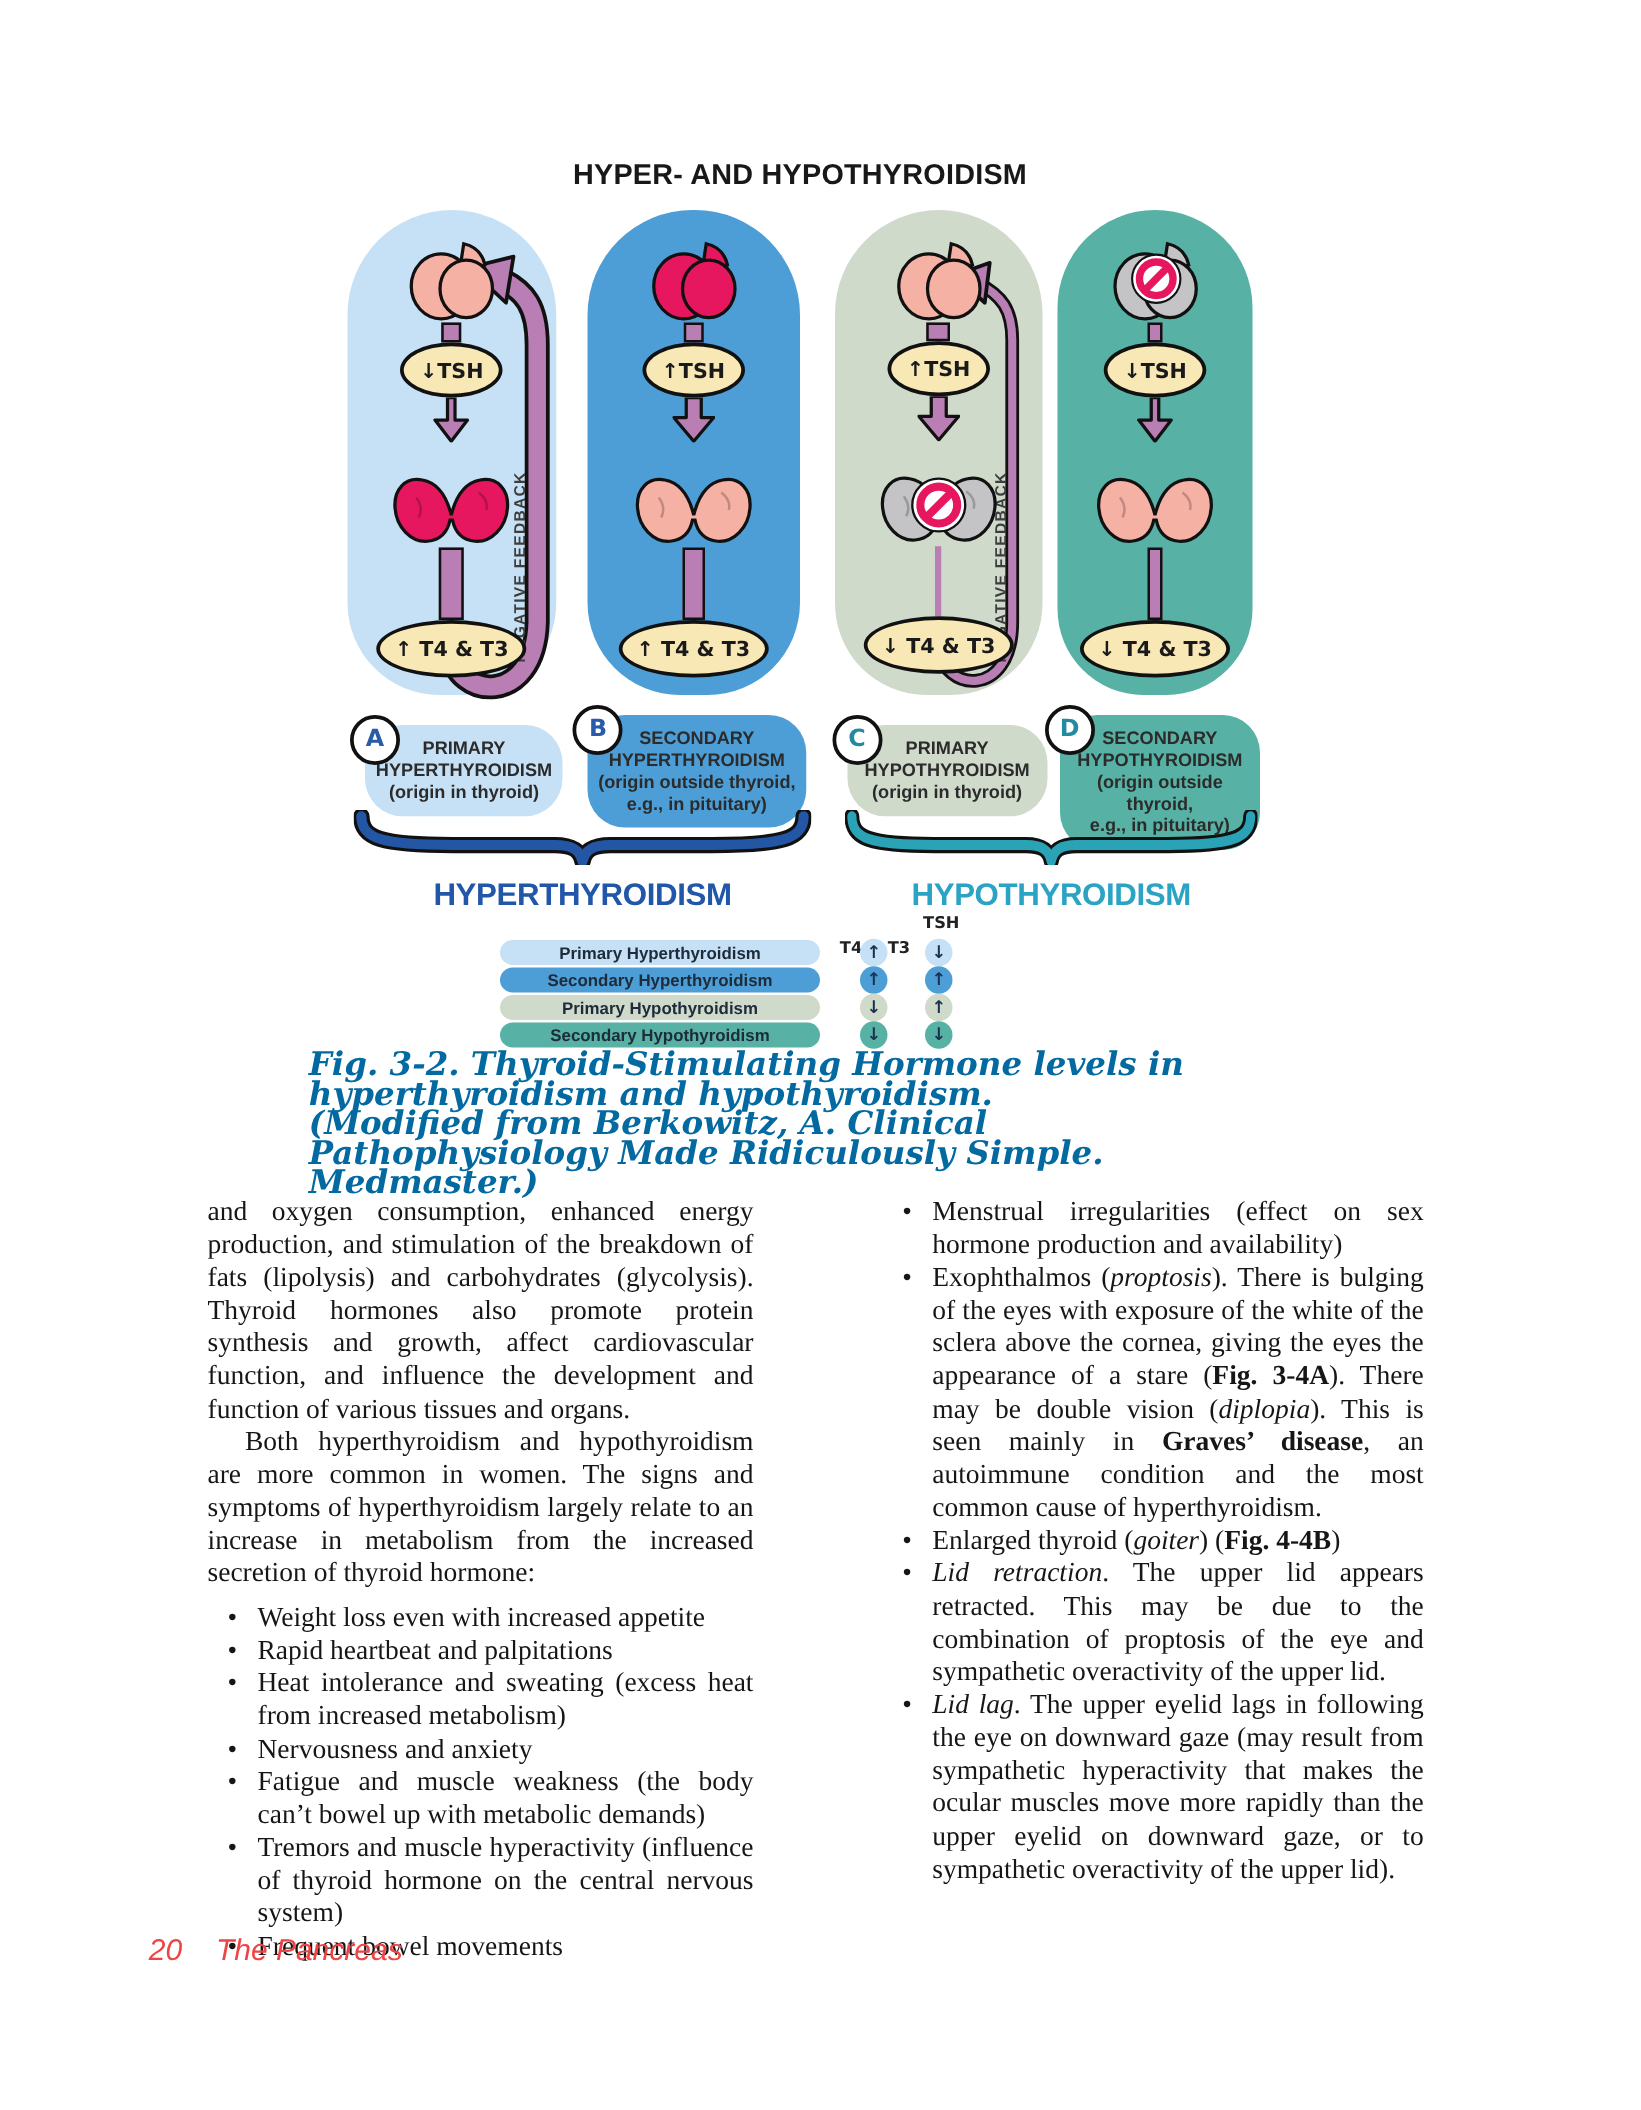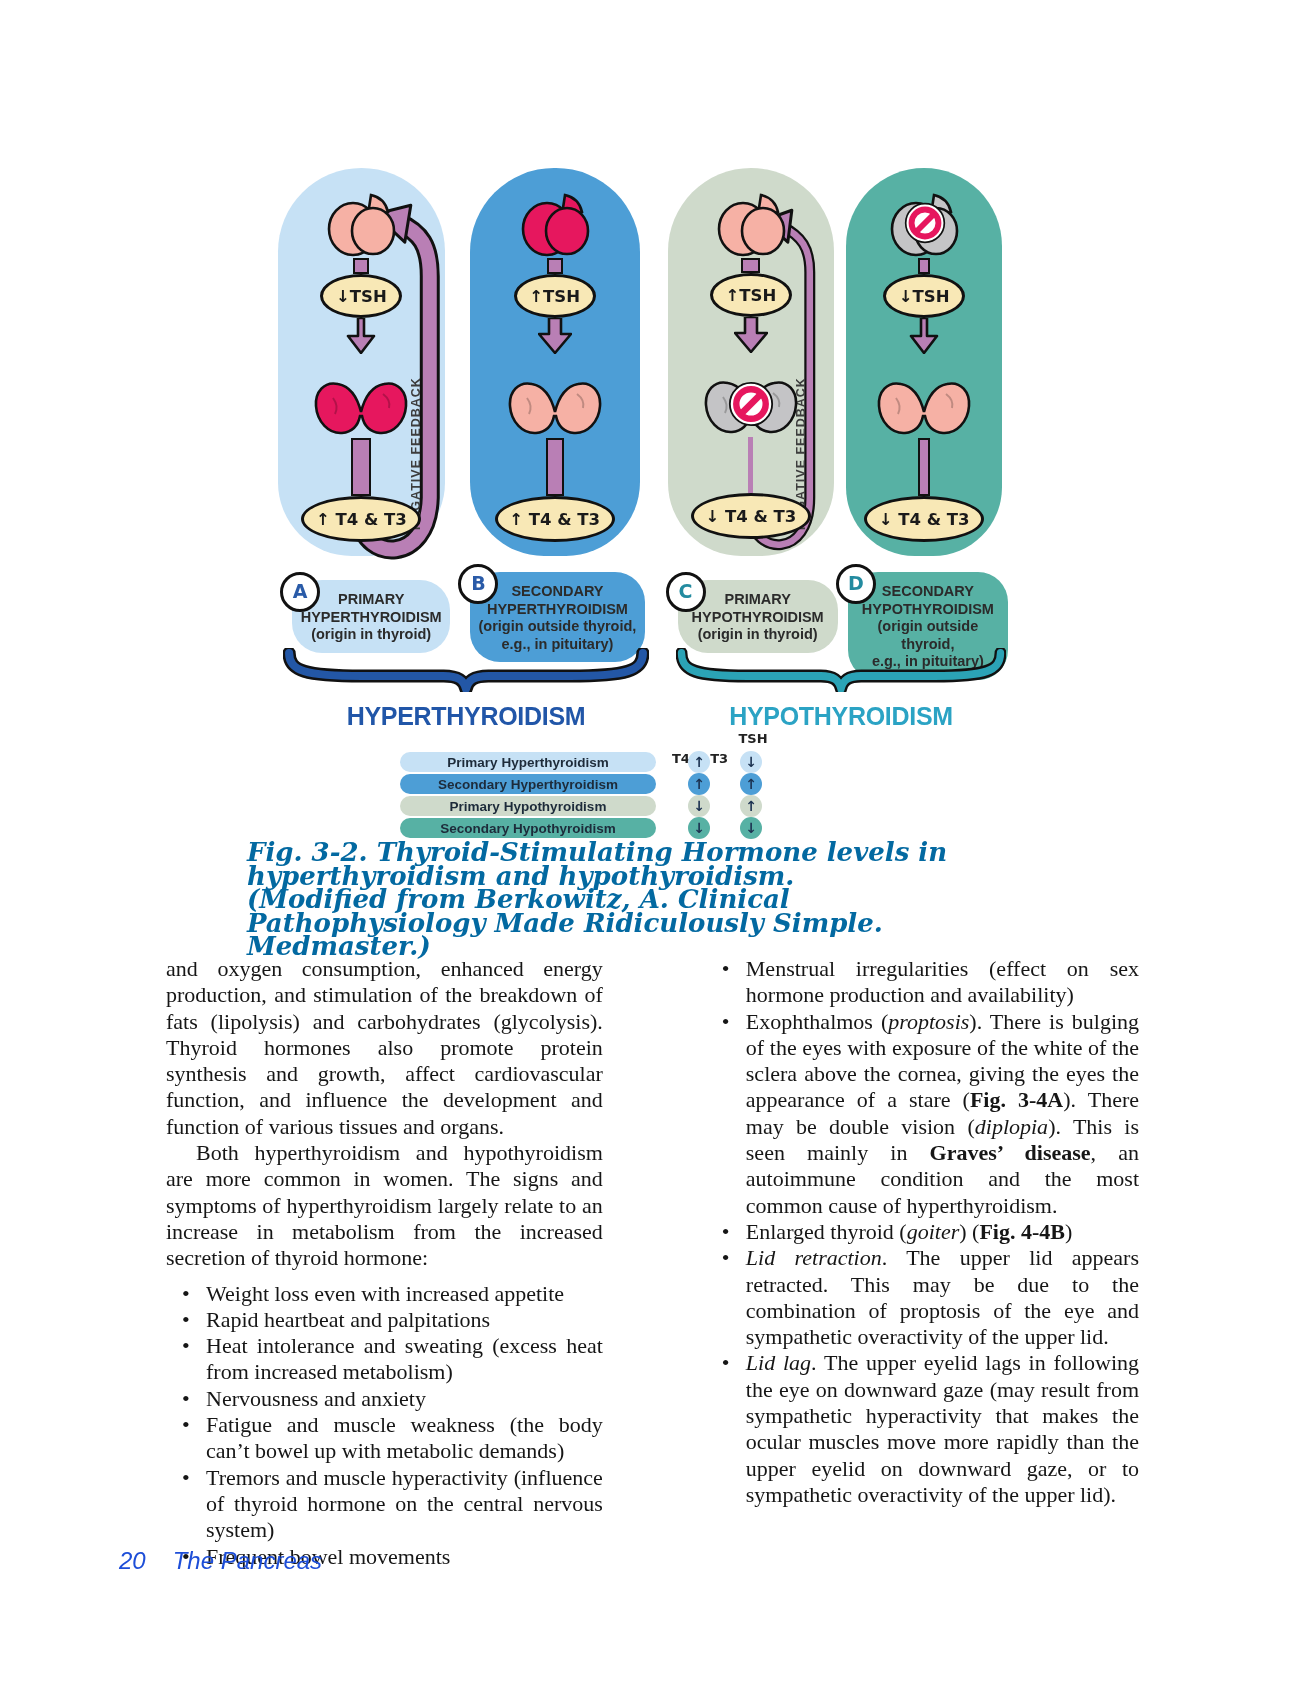--- a/index.html
+++ b/index.html
@@ -94,27 +94,28 @@
   .col-left{width:484px;margin-right:56px;}
   .col-right{width:480px;}
   .col p{margin:0;}
   .p2{text-indent:30px;}
   .col ul{list-style:none;margin:9px 0 0 0;padding:0 0 0 40px;}
   .col li{position:relative;margin:0;}
   .col li::before{content:"\2022";position:absolute;left:-24px;}
   .seg-i{font-style:italic;} .seg-b{font-weight:bold;}
 
   .footer{position:absolute;left:119px;top:1547px;display:flex;gap:27px;
-    font-family:"Liberation Sans",sans-serif;font-style:italic;font-size:24px;color:#1d4ed8;}
+    font-family:"Liberation Sans",sans-serif;font-style:italic;font-size:24px;color:#ef4444;}
 </style>
 </head>
 <body>
 
 <div class="page">
 
+  <div class="fig-title">HYPER- AND HYPOTHYROIDISM</div>
 
   <div class="panels">
 
     <div class="panel p-a">
       <svg class="feedback" viewBox="0 0 167 420">
         <path class="fb-outline" style="stroke-width:20" d="M 83,352 C 86,392 150,398 152,330 L 152,108 C 152,78 143,64 120,54"></path>
         <path class="fb-core" style="stroke-width:14" d="M 83,352 C 86,392 150,398 152,330 L 152,108 C 152,78 143,64 120,54"></path>
         <polygon class="fb-head" points="97,46 133,37 127,74"></polygon>
       </svg>
       <div class="fb-label">NEGATIVE FEEDBACK</div>

